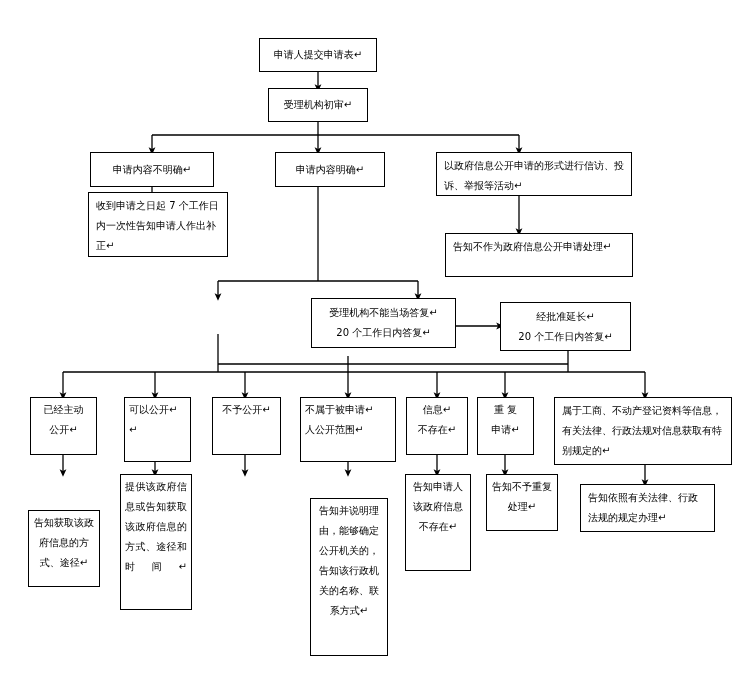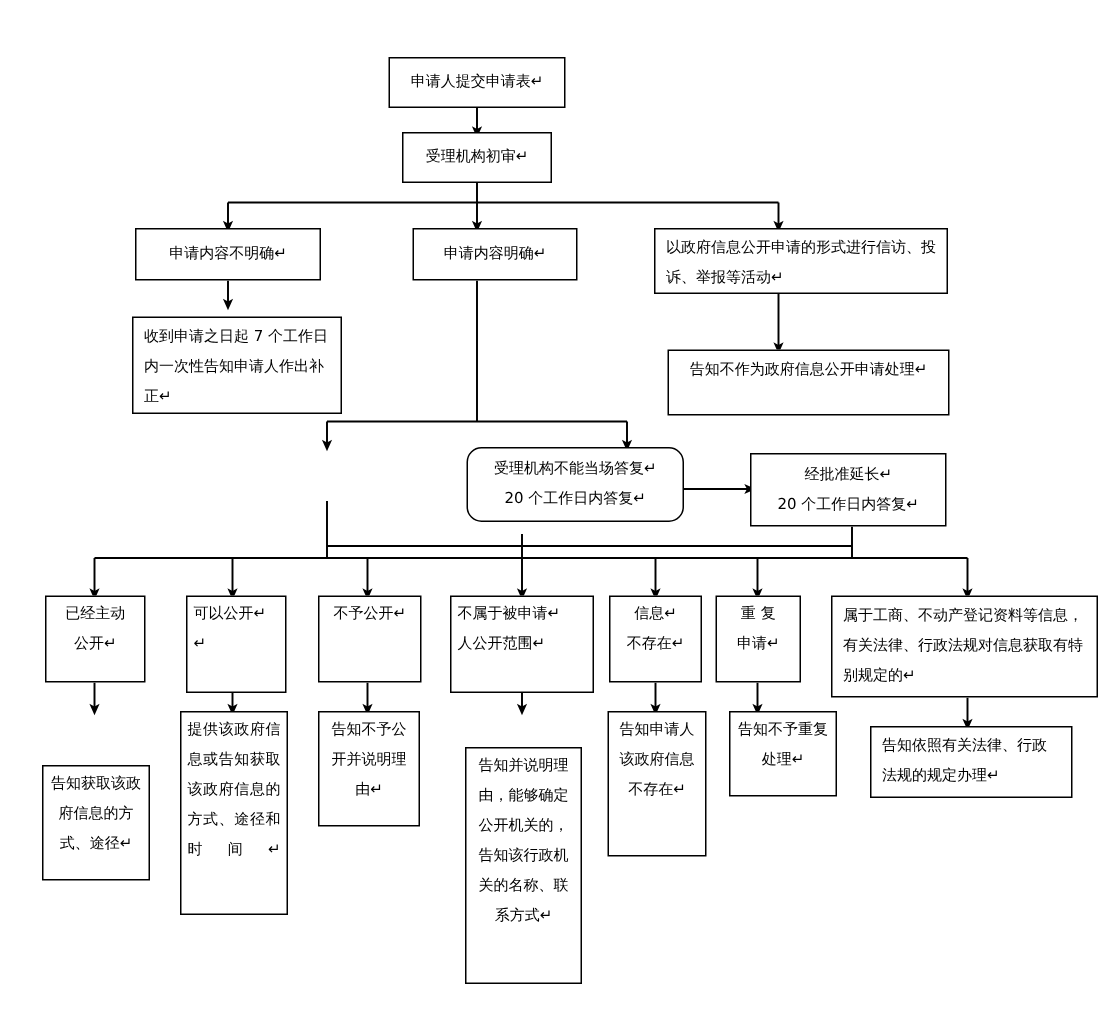--- a/index.html
+++ b/index.html
@@ -121,30 +121,30 @@
   </div>
 
   <div class="node vc al-center pad-m" style="left:275px; top:152px; width:110px; height:35px;">
     <span class="txt">申请内容明确↵</span>
   </div>
 
   <div class="node al-left pad-m" style="left:436px; top:152px; width:196px; height:44px;">
     <span class="txt">以政府信息公开申请的形式进行信访、投诉、举报等活动↵</span>
   </div>
 
-  <div class="node al-left pad-m" style="left:88px; top:211px; width:140px; height:65px;">
+  <div class="node al-left pad-m" style="left:88px; top:192px; width:140px; height:65px;">
     <span class="txt">收到申请之日起 7 个工作日内一次性告知申请人作出补正↵</span>
   </div>
 
-  <div class="node al-left pad-m" style="left:445px; top:233px; width:188px; height:44px;align-items:center;">
+  <div class="node al-left pad-m" style="left:445px; top:233px; width:188px; height:44px;">
     <span class="txt">告知不作为政府信息公开申请处理↵</span>
   </div>
 
 
-  <div class="node vc al-center pad-m" style="left:311px; top:298px; width:145px; height:50px;border-radius:10px;">
+  <div class="node vc al-center pad-m" style="left:311px; top:298px; width:145px; height:50px;">
     <span class="txt">受理机构不能当场答复↵
 20 个工作日内答复↵</span>
   </div>
 
   <div class="node vc al-center pad-m" style="left:500px; top:302px; width:131px; height:49px;">
     <span class="txt">经批准延长↵
 20 个工作日内答复↵</span>
   </div>
 
   <div class="node al-center pad-s" style="left:30px; top:397px; width:67px; height:58px;">
@@ -181,23 +181,20 @@
   </div>
 
   <div class="node al-center pad-s" style="left:28px; top:474px; width:72px; height:77px;margin-top:36px;">
     <span class="txt">告知获取该政府信息的方式、途径↵</span>
   </div>
 
   <div class="node al-just pad-s" style="left:120px; top:474px; width:72px; height:136px;">
     <span class="txt">提供该政府信息或告知获取该政府信息的方式、途径和时间↵</span>
   </div>
 
-  <div class="node al-center pad-s" style="left:212px; top:474px; width:68px; height:77px;">
-    <span class="txt">告知不予公开并说明理由↵</span>
-  </div>
 
   <div class="node al-center pad-s" style="left:310px; top:498px; width:78px; height:158px;">
     <span class="txt">告知并说明理由，能够确定公开机关的，告知该行政机关的名称、联系方式↵</span>
   </div>
 
   <div class="node al-center pad-s" style="left:405px; top:474px; width:66px; height:97px;">
     <span class="txt">告知申请人该政府信息不存在↵</span>
   </div>
 
   <div class="node al-center pad-s" style="left:486px; top:474px; width:72px; height:57px;">

